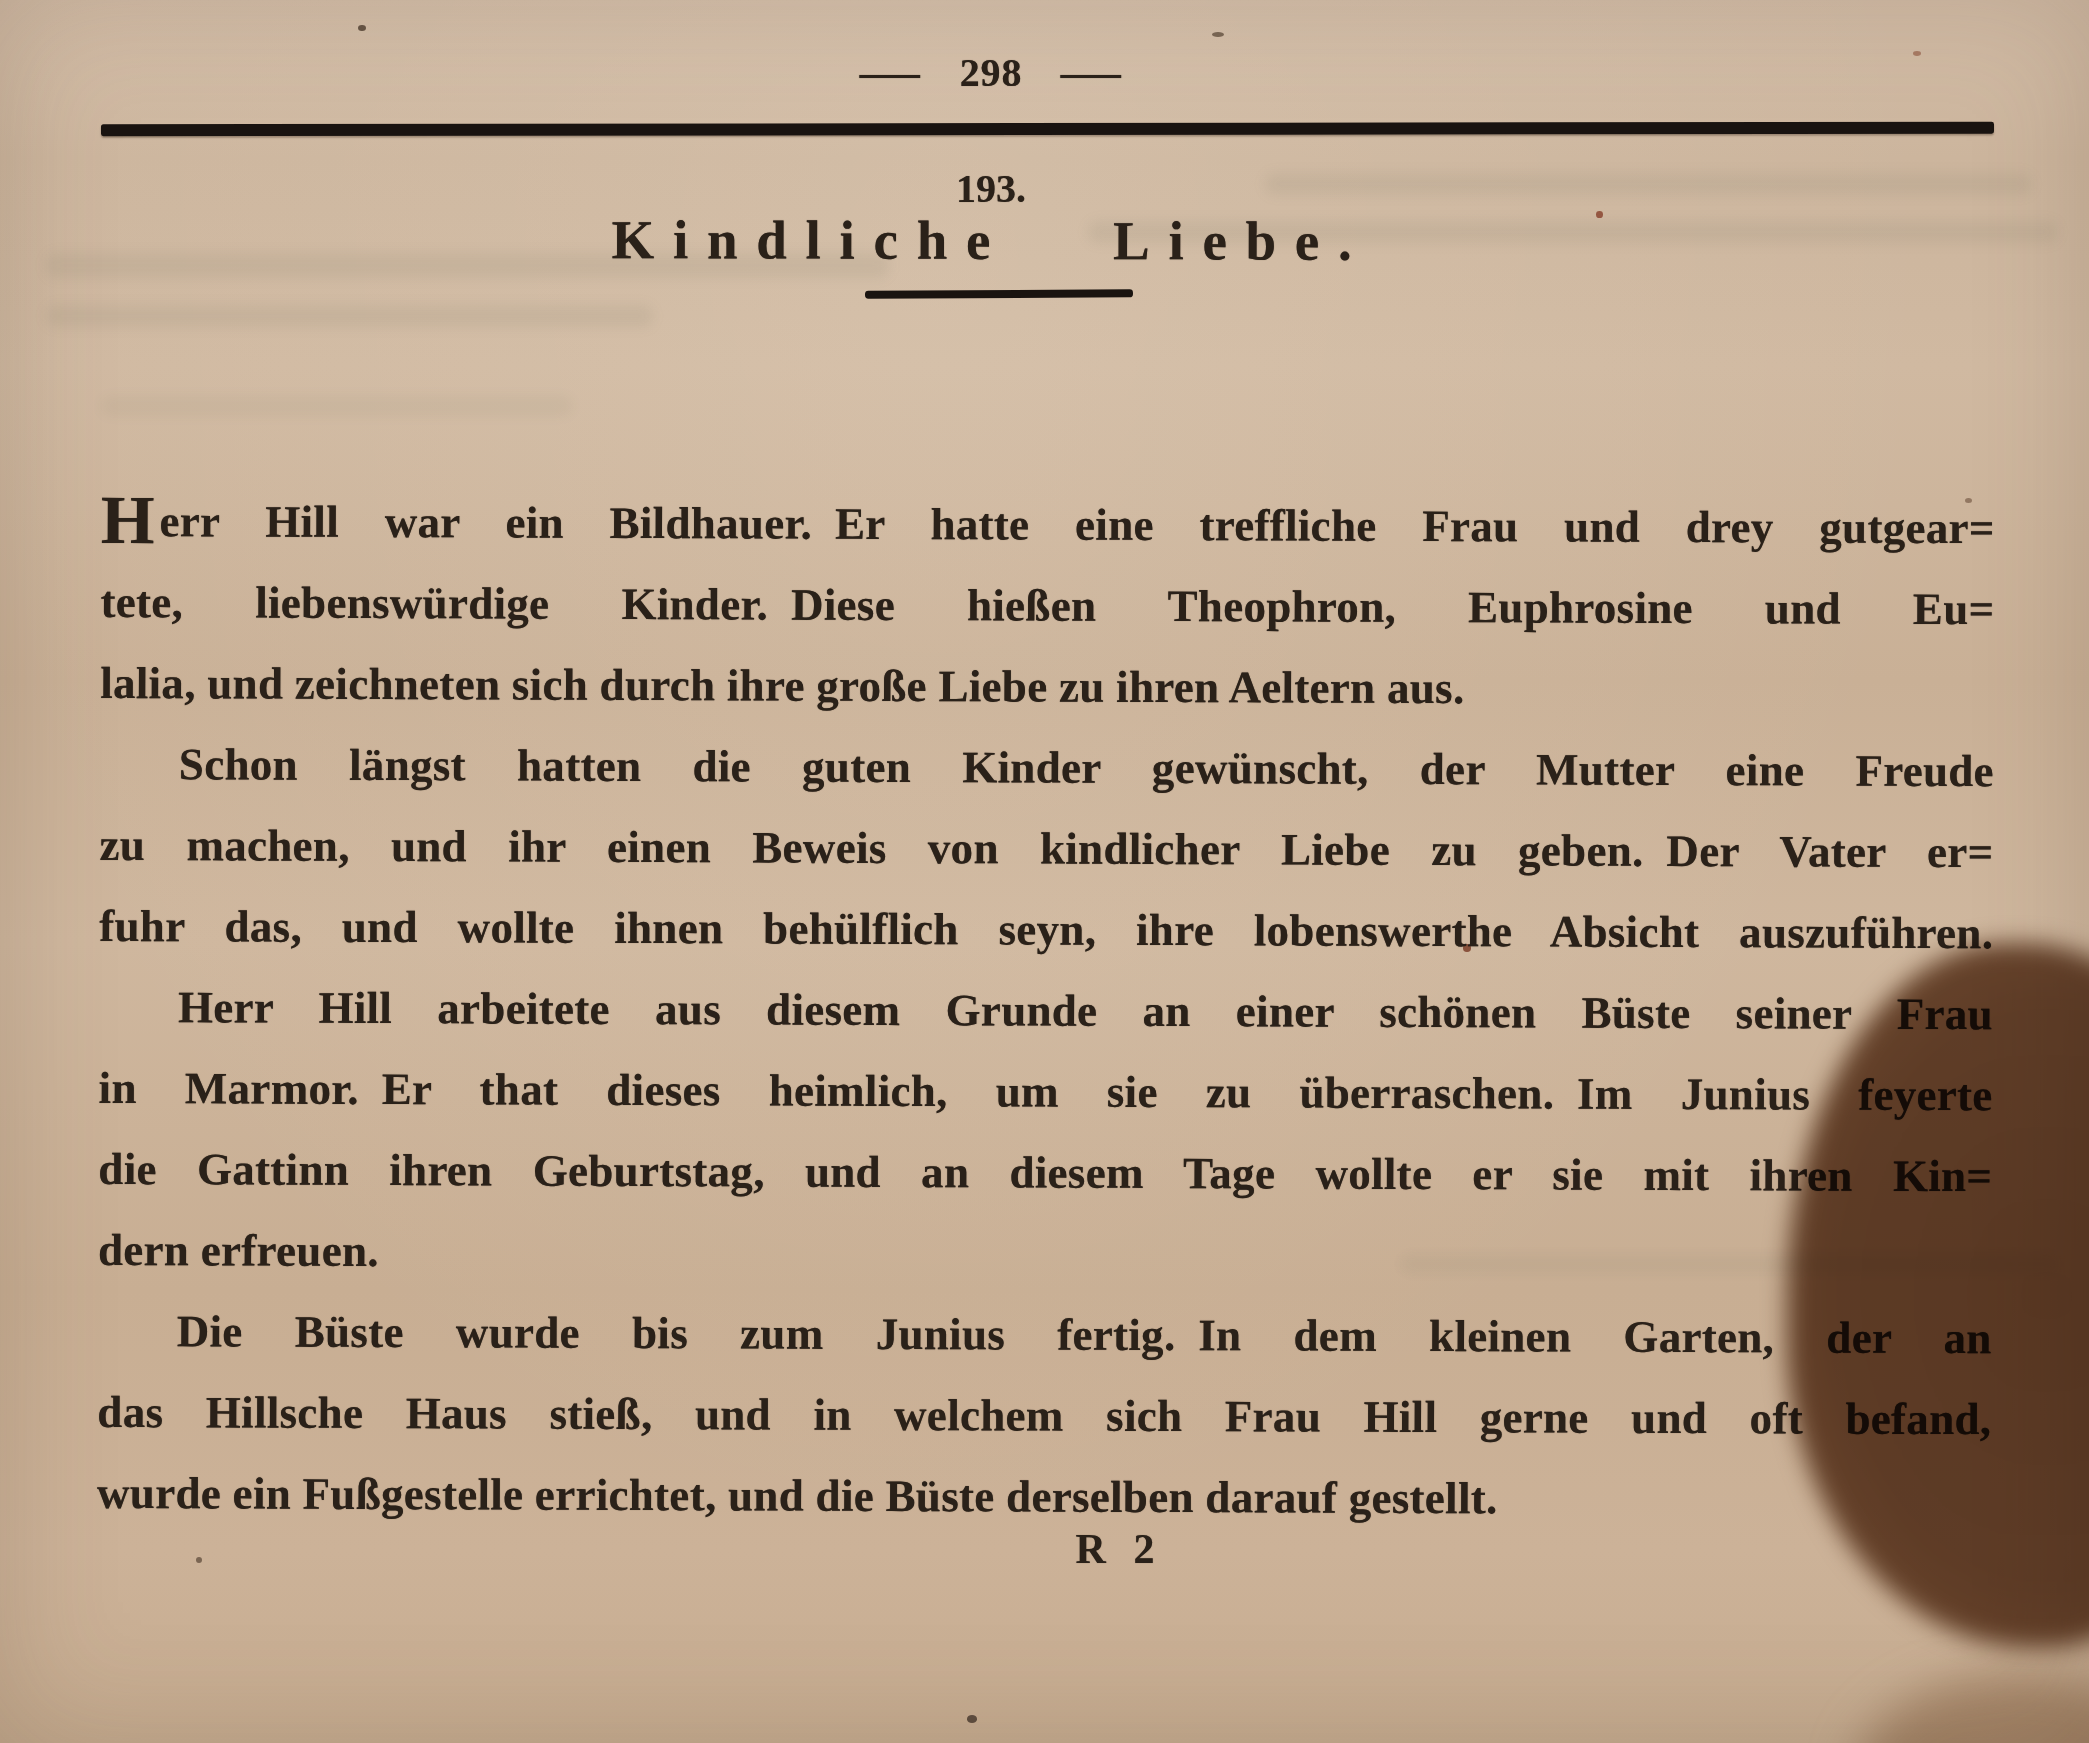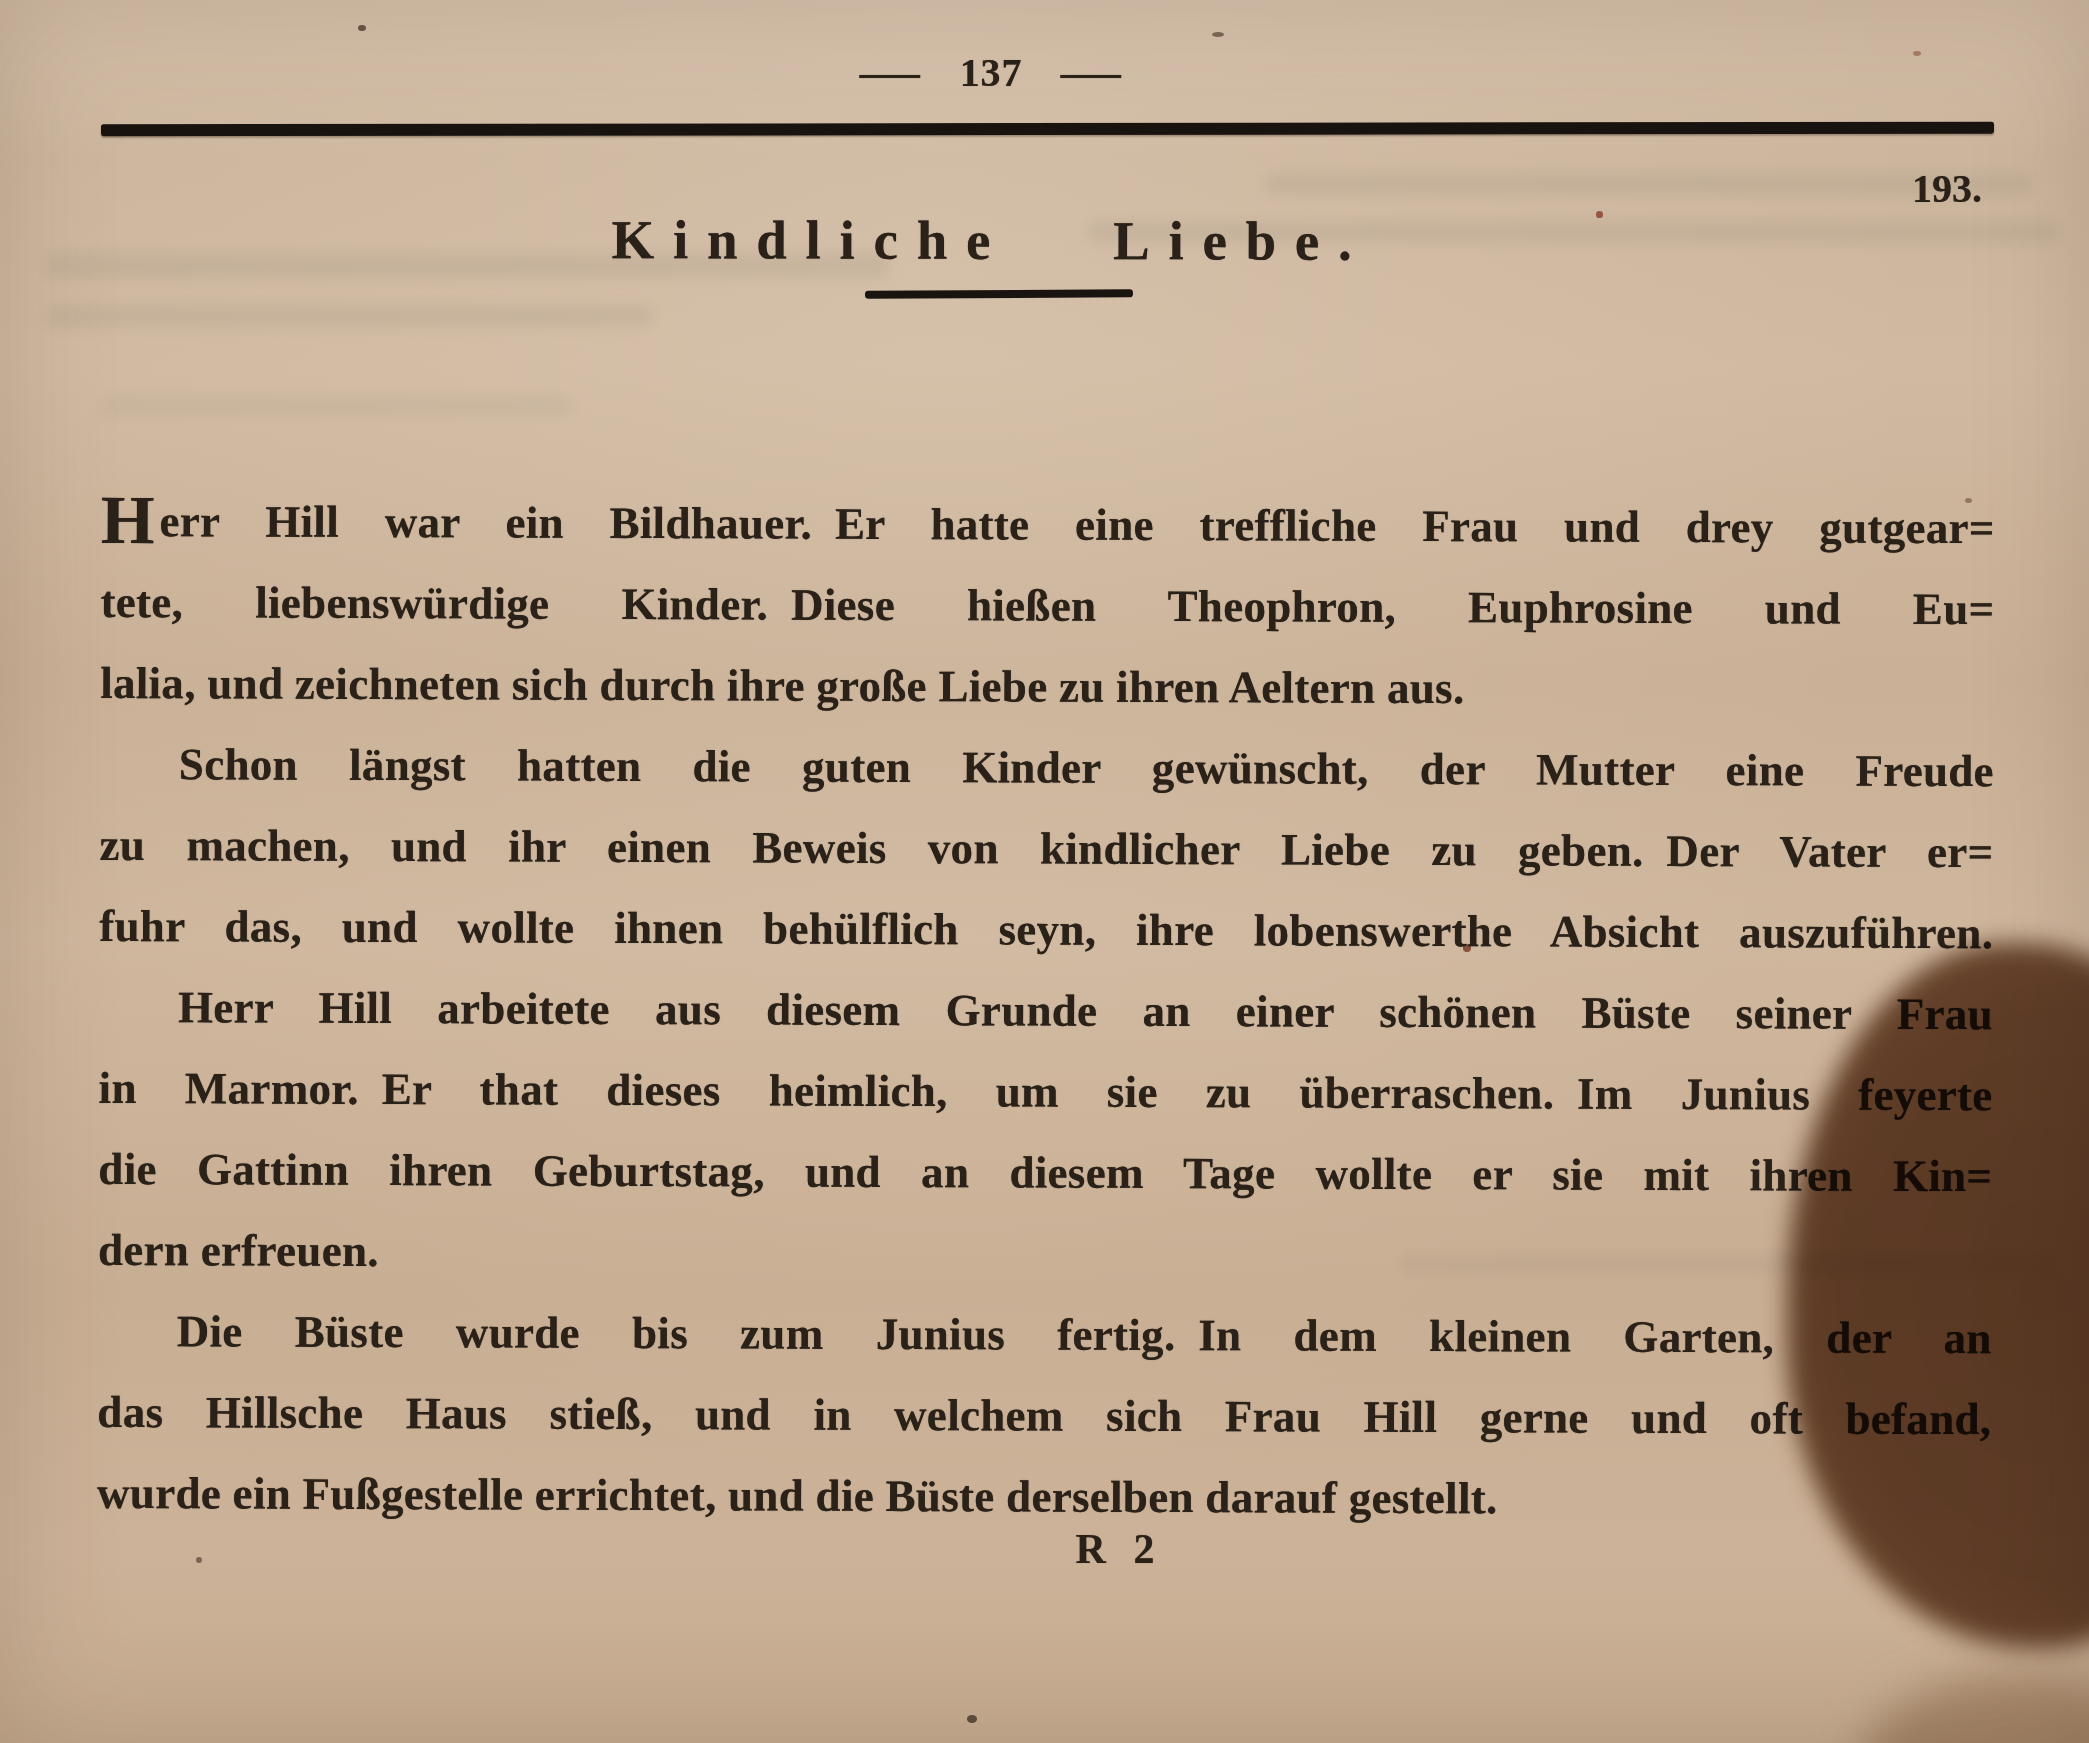--- a/index.html
+++ b/index.html
@@ -35,21 +35,21 @@
 
   .rule-thick {
     position:absolute; top:123px; left:101px; width:1893px; height:11.8px;
     background:#191310; border-radius:2.5px;
     transform:rotate(-0.08deg);
     box-shadow:0 1.7px 1.7px rgba(60,44,30,0.35);
   }
 
   .story-number {
     position:absolute; top:165px; left:0; width:1982px;
-    text-align:right; font-size:40px; font-weight:bold;
+    text-align:center; font-size:40px; font-weight:bold;
     text-shadow:0 0 0.8px rgba(35,26,18,0.6);
   }
 
   .title {
     position:absolute; top:209px; left:0; width:1982px;
     text-align:center; font-size:55px; font-weight:bold;
     letter-spacing:0.34em; word-spacing:1.3em;
     transform:rotate(0.12deg);
     text-shadow:0 0 0.8px rgba(35,26,18,0.7);
   }
@@ -112,21 +112,21 @@
   <div class="speck" style="top:32px;  left:1212px; width:11.8px; height:5px;  background:#53402f; opacity:.7;"></div>
   <div class="speck" style="top:211px; left:1596px; width:6.7px;  height:6.7px;  background:#8a4530; opacity:.85;"></div>
   <div class="speck" style="top:51px;  left:1913px; width:8.4px; height:5px;  background:#8a5038; opacity:.6;"></div>
   <div class="speck" style="top:944px; left:1463px; width:7.6px; height:7.6px;  background:#7d3f2a; opacity:.85;"></div>
   <div class="speck" style="top:1557px; left:196px; width:5.9px;  height:5.9px;  background:#574434; opacity:.7;"></div>
   <div class="speck" style="top:1715px; left:967px; width:10px; height:7.6px; background:#43352a; opacity:.8;"></div>
   <div class="speck" style="top:498px; left:1965px; width:6.7px;  height:5px;  background:#6b4f3a; opacity:.6;"></div>
 
   <div class="pagehead">
     <span class="dash">—</span>
-    <span class="num">137</span>
+    <span class="num">298</span>
     <span class="dash">—</span>
   </div>
 
   <div class="rule-thick"></div>
 
   <div class="story-number">193.</div>
 
   <div class="title">Kindliche Liebe.</div>
 
   <div class="rule-short"></div>

